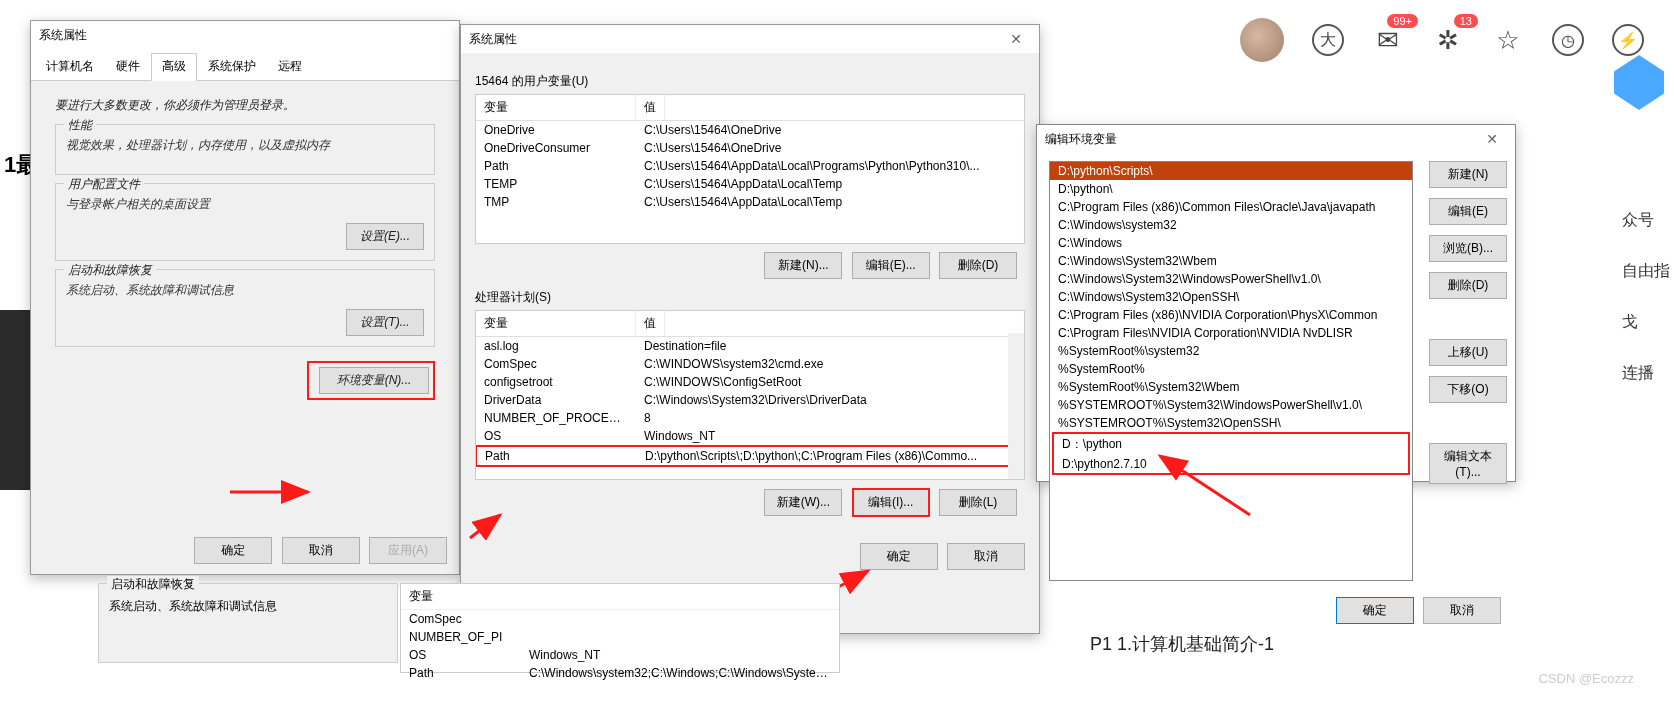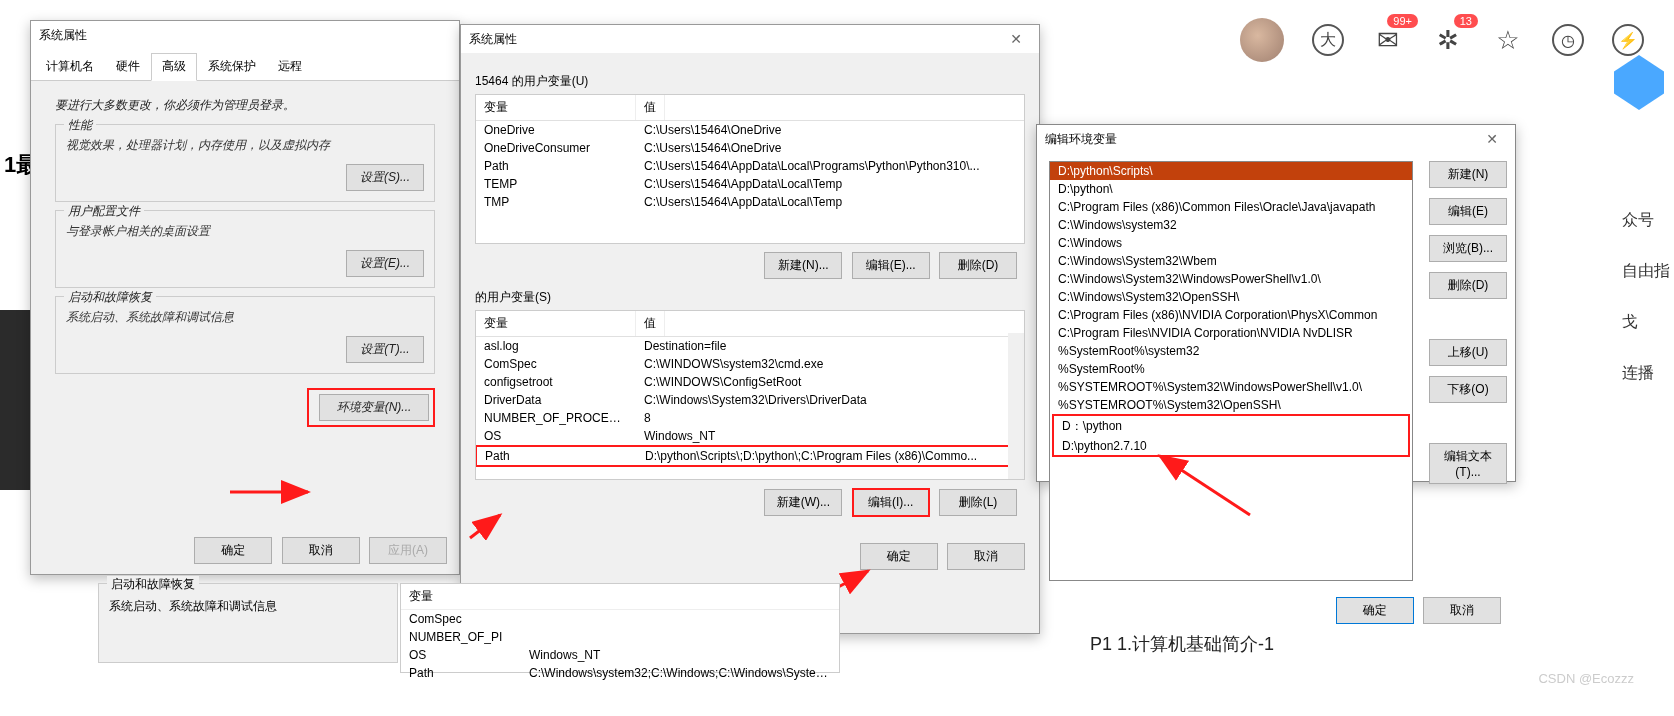--- a/index.html
+++ b/index.html
@@ -112,21 +112,20 @@
     <div class="tab">硬件</div>
     <div class="tab active">高级</div>
     <div class="tab">系统保护</div>
     <div class="tab">远程</div>
   </div>
   <div class="d1body">
     <div style="margin:6px 0 10px 0">要进行大多数更改，你必须作为管理员登录。</div>
     <div class="group">
       <div class="gtitle">性能</div>
       <div class="gdesc">视觉效果，处理器计划，内存使用，以及虚拟内存</div>
-      <div class="btnrow"><span class="wbtn">设置(S)...</span></div>
     </div>
     <div class="group">
       <div class="gtitle">用户配置文件</div>
       <div class="gdesc">与登录帐户相关的桌面设置</div>
       <div class="btnrow"><span class="wbtn">设置(E)...</span></div>
     </div>
     <div class="group">
       <div class="gtitle">启动和故障恢复</div>
       <div class="gdesc">系统启动、系统故障和调试信息</div>
       <div class="btnrow"><span class="wbtn">设置(T)...</span></div>
@@ -187,21 +186,21 @@
             <div class="td td2">C:\Users\15464\AppData\Local\Temp</div>
           </div>
         </div>
     </div>
     <div class="tbtns">
       <span class="wbtn">新建(N)...</span>
       <span class="wbtn">编辑(E)...</span>
       <span class="wbtn">删除(D)</span>
     </div>
 
-    <div class="seclabel">的用户变量(S)</div>
+    <div class="seclabel">处理器计划(S)</div>
     <div class="table" id="sys-table" style="height:170px">
       <div class="thead">
           <div class="th th1">变量</div>
           <div class="th">值</div>
         </div>
       <div id="sys-rows">
           <div class="trow">
             <div class="td td1">asl.log</div>
             <div class="td td2">Destination=file</div>
           </div>
@@ -278,20 +277,21 @@
         <div class="prow">C:\Program Files (x86)\Common Files\Oracle\Java\javapath</div>
         <div class="prow">C:\Windows\system32</div>
         <div class="prow">C:\Windows</div>
         <div class="prow">C:\Windows\System32\Wbem</div>
         <div class="prow">C:\Windows\System32\WindowsPowerShell\v1.0\</div>
         <div class="prow">C:\Windows\System32\OpenSSH\</div>
         <div class="prow">C:\Program Files (x86)\NVIDIA Corporation\PhysX\Common</div>
         <div class="prow">C:\Program Files\NVIDIA Corporation\NVIDIA NvDLISR</div>
         <div class="prow">%SystemRoot%\system32</div>
         <div class="prow">%SystemRoot%</div>
+        <div class="prow">%SystemRoot%\System32\Wbem</div>
         <div class="prow">%SYSTEMROOT%\System32\WindowsPowerShell\v1.0\</div>
         <div class="prow">%SYSTEMROOT%\System32\OpenSSH\</div>
         <div class="redgroup" id="redgroup">
           <div class="prow">D：\python</div>
           <div class="prow">D:\python2.7.10</div>
         </div>
       </div>
     <div class="d3btns">
       <span class="wbtn">新建(N)</span>
       <span class="wbtn">编辑(E)</span>

